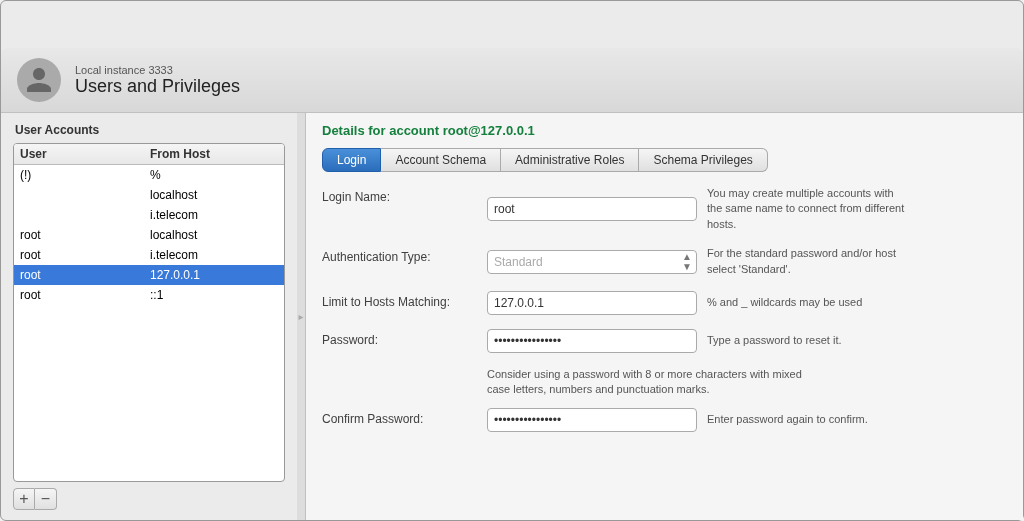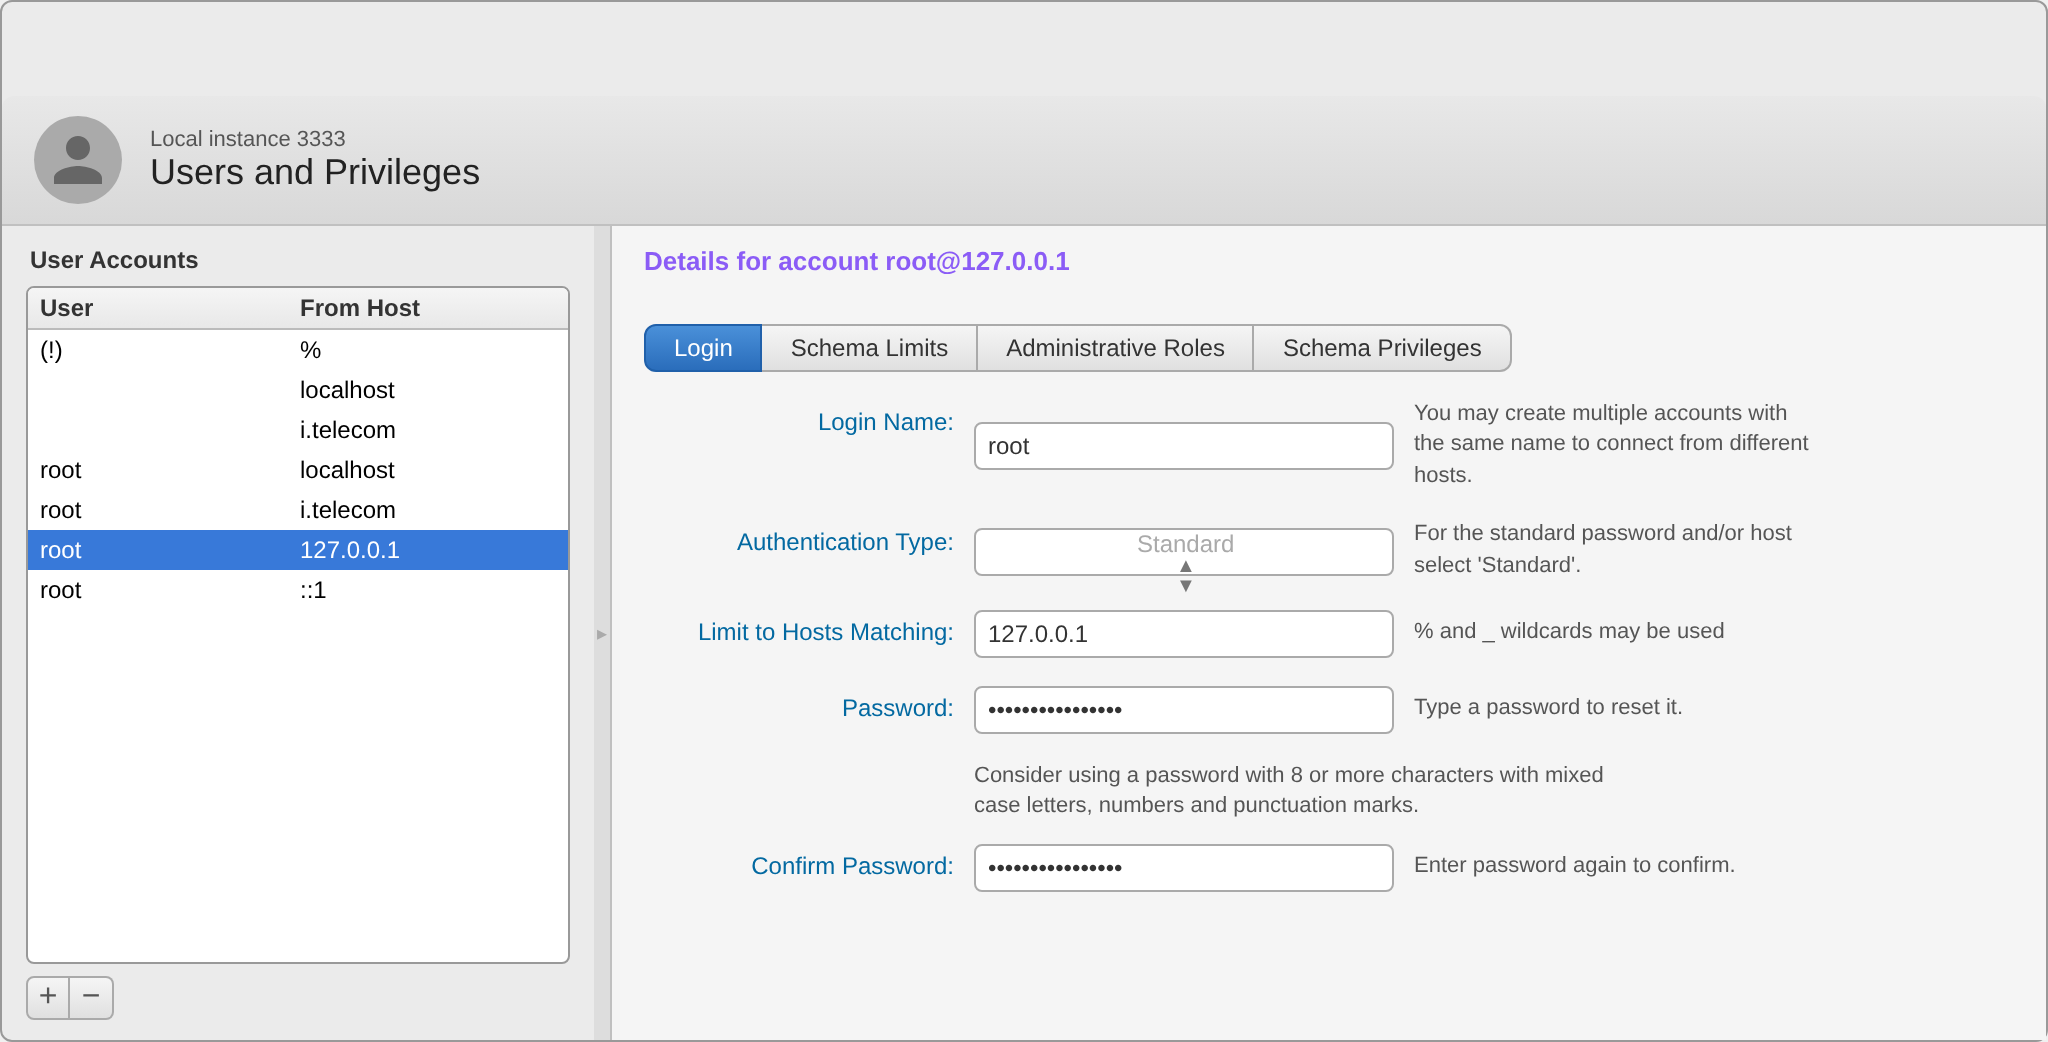--- a/index.html
+++ b/index.html
@@ -137,22 +137,22 @@
       flex: 1;
       padding: 10px 16px 16px 16px;
       display: flex;
       flex-direction: column;
       border-left: 1px solid #c0c0c0;
       background: #f5f5f5;
     }
     .panel-title {
       font-size: 13px;
       font-weight: 700;
-      color: #8b5cf6;
-      margin-bottom: 24px;
+      color: #15803d;
+      margin-bottom: 10px;
     }
     .tabs {
       display: flex;
       gap: 0;
       margin-bottom: 14px;
     }
     .tab {
       padding: 4px 14px;
       font-size: 12px;
       border: 1px solid #aaa;
@@ -172,25 +172,25 @@
     .form-area {
       flex: 1;
     }
     .form-row {
       display: flex;
       align-items: flex-start;
       margin-bottom: 14px;
     }
     .form-label {
       width: 165px;
-      text-align: right;
+      text-align: left;
       padding-right: 10px;
       padding-top: 4px;
       font-size: 12px;
-      color: #0369a1;
+      color: #404040;
       flex-shrink: 0;
     }
     .form-input-group {
       display: flex;
       align-items: center;
       gap: 10px;
     }
     .form-input {
       width: 210px;
       height: 24px;
@@ -209,21 +209,20 @@
     }
     .auth-select-wrap {
       display: flex;
       align-items: center;
       width: 210px;
       height: 24px;
       border: 1px solid #aaa;
       border-radius: 4px;
       background: #fff;
       padding: 0 4px 0 6px;
-      flex-direction: column;
     }
     .auth-select {
       flex: 1;
       border: none;
       background: transparent;
       font-size: 12px;
       color: #aaa;
       appearance: none;
       outline: none;
     }
@@ -324,21 +323,21 @@
     </div>
 
     <div class="resize-handle">▸</div>
 
     <div class="main-panel">
       <div class="panel-title">Details for account root@127.0.0.1</div>
 
       <div class="tabs">
         <div id="tabs-container" style="display:flex;">
             <div class="tab active">Login</div>
-            <div class="tab">Schema Limits</div>
+            <div class="tab">Account Schema</div>
             <div class="tab">Administrative Roles</div>
             <div class="tab">Schema Privileges</div>
           </div>
       </div>
 
       <div class="form-area">
 
         <div class="form-row">
           <div class="form-label">Login Name:</div>
           <div class="form-input-group">

